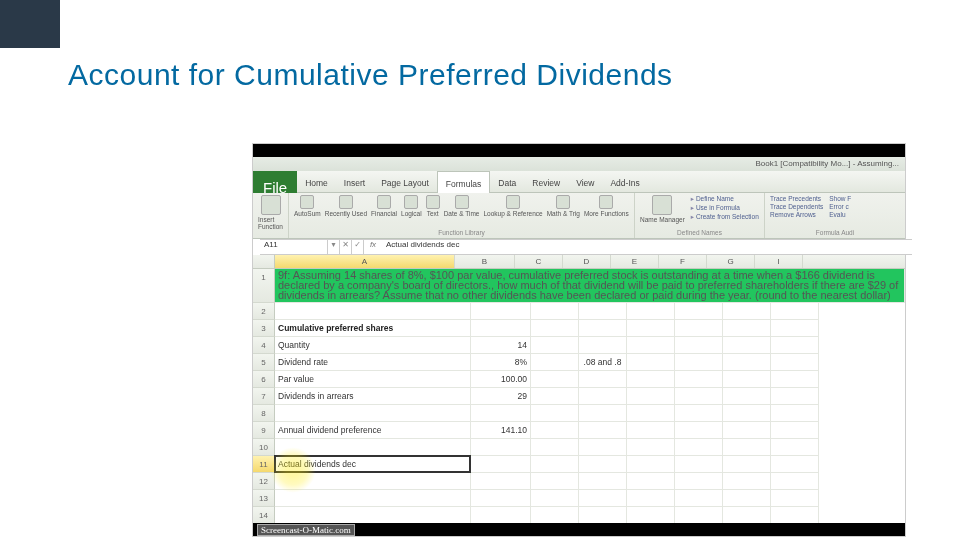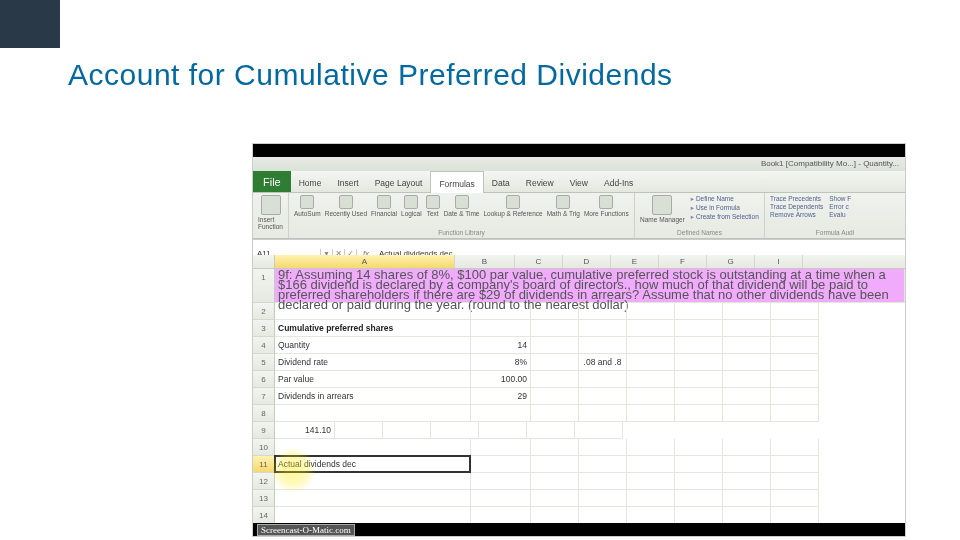--- a/index.html
+++ b/index.html
@@ -5,67 +5,67 @@
 *{box-sizing:border-box;margin:0;padding:0}
 body{width:960px;height:540px;background:#fff;font-family:Arial,Helvetica,sans-serif;overflow:hidden;position:relative}
 .slide-accent{position:absolute;left:0;top:0;width:60px;height:48px;background:#2a3948}
 .slide-title{position:absolute;left:68px;top:58px;font-family:"Century Gothic",Arial,sans-serif;font-size:30px;color:#0369a1;letter-spacing:0.5px}
 .screenshot{position:absolute;left:252px;top:143px;width:654px;height:394px;background:#fff;border:1px solid #ccc}
 .blackbar-top{position:absolute;left:0;top:0;width:100%;height:13px;background:#000}
 .blackbar-bot{position:absolute;left:0;bottom:0;width:100%;height:13px;background:#000;display:flex;align-items:flex-end}
 .somc{font-size:9px;color:#fff;background:#555;border:1px solid #aaa;margin-left:4px;padding:0 3px;font-family:Verdana}
 .excel-titlebar{position:absolute;left:0;top:13px;width:100%;height:14px;background:linear-gradient(#e6ece5,#dbe2d9);font-size:8px;color:#555;text-align:right;padding-right:6px;line-height:14px}
 .ribbon{position:absolute;left:0;top:27px;width:100%;height:22px;background:linear-gradient(#f4f6f2,#e3e8df);display:flex;font-size:8.5px;color:#444;border-bottom:1px solid #bdc5ba}
-.file-tab{background:#2e7d32;color:#fff;padding:5px 10px;font-size:11px;display:flex;align-items:center}
+.file-tab{background:#2e7d32;color:#fff;padding:16px 10px;font-size:15px;display:flex;align-items:center}
 .tab{padding:12px 8px;display:flex;align-items:center}
 .tab.active{background:#fff;border:1px solid #bdc5ba;border-bottom:none}
 .toolbar{position:absolute;left:0;top:49px;width:100%;height:46px;background:linear-gradient(#f0f2ed,#e6eae2);border-bottom:1px solid #bdc5ba;display:flex;font-size:7px;color:#666}
 .tgroup{border-right:1px solid #cdd3c8;padding:2px 5px;display:flex;flex-direction:column;justify-content:space-between}
 .ticons{display:flex;gap:4px}
 .ticon{display:flex;flex-direction:column;align-items:center;gap:1px;font-size:6.5px;color:#555}
 .ibox{width:14px;height:14px;background:#d8e0d5;border:1px solid #aaa;border-radius:2px}
 .ibox.big{width:20px;height:20px}
 .glabel{font-size:6.5px;color:#888;text-align:center}
-.namebox{position:absolute;left:0;top:95px;width:100%;height:28px;background:#fff;border-top:1px solid #ccc;border-bottom:1px solid #ccc;display:flex;align-items:center;font-size:8px}
+.namebox{position:absolute;left:7px;top:95px;width:100%;height:16px;background:#fff;border-top:1px solid #ccc;border-bottom:1px solid #ccc;display:flex;font-size:8px}
 .nbcell{width:68px;border-right:1px solid #ccc;padding:0 4px;color:#333}
 .nbbtn{width:12px;text-align:center;color:#888;border-right:1px solid #ccc}
 .fxlabel{width:18px;text-align:center;font-style:italic;font-size:8px;color:#777}
 .fbar{flex:1;padding:0 4px;color:#333}
 .colhdr{position:absolute;left:0;top:111px;width:100%;height:14px;background:linear-gradient(#f2f5ef,#e5e9e1);border-bottom:1px solid #c5ccc0;display:flex;font-size:8px;color:#555}
 .rowhdr-space{width:22px;border-right:1px solid #c5ccc0}
 .colh{border-right:1px solid #d4d9cf;text-align:center;line-height:14px}
 .colh.A{width:180px}
 .colh.sel{background:linear-gradient(#fff2b0,#f5d96e)}
 .grid{position:absolute;left:0;top:125px;width:100%;bottom:13px;background:#fff;overflow:hidden}
 .row{display:flex;height:17px;font-size:8.5px;color:#333}
 .rh{width:22px;background:linear-gradient(#f2f5ef,#e5e9e1);border-right:1px solid #c5ccc0;border-bottom:1px solid #d4d9cf;text-align:center;line-height:17px;color:#666;font-size:8px}
 .rh.sel{background:linear-gradient(#fff2b0,#f5d96e)}
 .cell{border-right:1px solid #e4e7e0;border-bottom:1px solid #e4e7e0;padding:1px 3px;line-height:15px;white-space:nowrap;overflow:visible}
 .cell.A{width:196px}
 .cell.B{width:60px;text-align:right}
 .cell.std{width:48px}
-.row.r1 .cell{background:#f0abfc;font-size:13px;color:#555}
+.row.r1 .cell{background:#22c55e;font-size:11px;color:#555}
 .bold{font-weight:bold;color:#222}
 .selcell{position:relative}
 .selcell::after{content:"";position:absolute;inset:-1px;border:2px solid #333;pointer-events:none}
 .hilite{position:absolute;width:46px;height:46px;border-radius:50%;background:radial-gradient(circle,rgba(255,235,0,0.35) 20%,rgba(255,235,0,0.25) 45%,transparent 70%);pointer-events:none}
 .defnames{display:flex;flex-direction:column;gap:1px;font-size:6.5px;color:#506090}
 .defnames span::before{content:"▸ ";color:#88a}
 .audnames{display:flex;flex-direction:column;gap:1px;font-size:6.5px;color:#506090}
 </style>
 </head>
 <body>
 
 <div class="slide-accent"></div>
 <div class="slide-title">Account for Cumulative Preferred Dividends</div>
 
 <div class="screenshot">
   <div class="blackbar-top"></div>
 
-  <div class="excel-titlebar">Book1 [Compatibility Mo...] - Quantity...</div>
+  <div class="excel-titlebar">Book1 [Compatibility Mo...] - Assuming...</div>
 
   <div class="ribbon">
     <div class="file-tab">File</div>
     <div class="tab">Home</div>
     <div class="tab">Insert</div>
     <div class="tab">Page Layout</div>
     <div class="tab active">Formulas</div>
     <div class="tab">Data</div>
     <div class="tab">Review</div>
     <div class="tab">View</div>
@@ -252,20 +252,21 @@
         <div class="cell B"></div>
         <div class="cell std"></div>
         <div class="cell std"></div>
         <div class="cell std"></div>
         <div class="cell std"></div>
         <div class="cell std"></div>
         <div class="cell std"></div>
       </div>
     <div class="row">
         <div class="rh">9</div>
+        <div class="cell A">Annual dividend preference</div>
         <div class="cell B">141.10</div>
         <div class="cell std"></div>
         <div class="cell std"></div>
         <div class="cell std"></div>
         <div class="cell std"></div>
         <div class="cell std"></div>
         <div class="cell std"></div>
       </div>
     <div class="row">
         <div class="rh">10</div>

